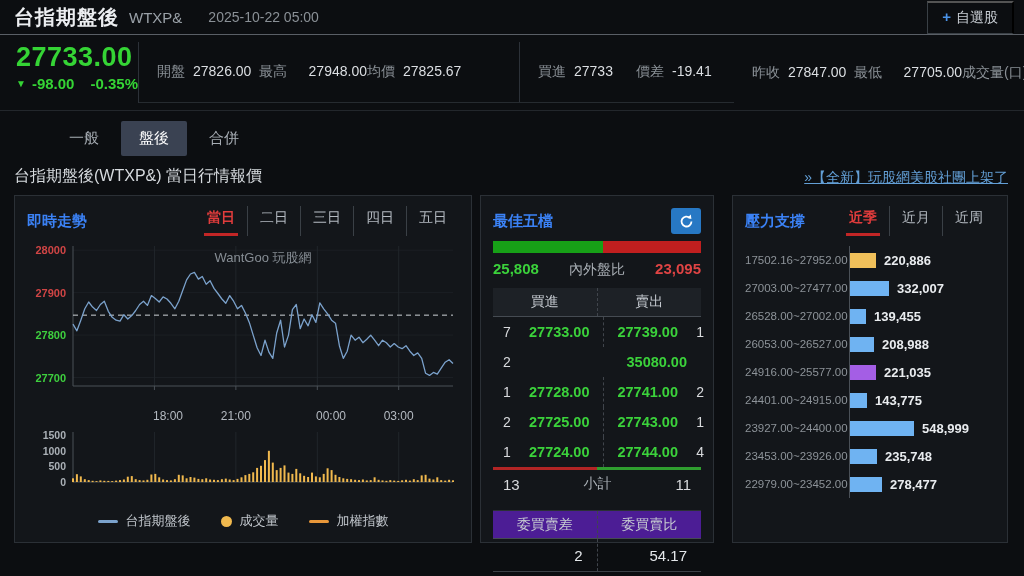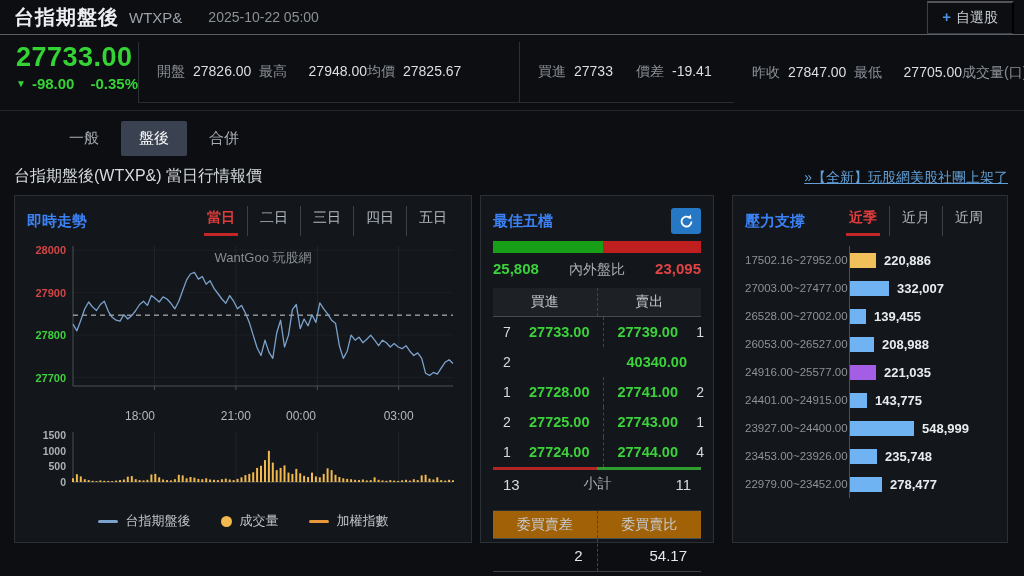--- a/index.html
+++ b/index.html
@@ -89,21 +89,21 @@
   .book-row .bh.right { padding-right:10px; }
   .book-row .bh.right .price { flex:1; text-align:left; padding-left:13px; }
   .book-row .bh.right .qty { text-align:right; }
   .book-row .price { font-size:14.5px; font-weight:bold; color:#3bd23b; }
   .book-underline { display:flex; height:3px; }
   .book-underline .l { flex:1; background:#b22525; } .book-underline .r { flex:1; background:#2f9e2f; }
   .subtotal { display:flex; align-items:center; height:28px; font-size:15px; color:#d8dadd; }
   .subtotal .c { flex:1; text-align:center; font-size:14px; color:#aab0b6; }
   .subtotal .a { padding-left:10px; } .subtotal .b { padding-right:10px; }
   .mini { margin-top:12px; border-bottom:1px solid #3c4147; }
-  .mini-head { display:flex; height:29px; background:#a16207; border-top:1px solid #2b3036; border-bottom:1px solid #454b52; }
+  .mini-head { display:flex; height:29px; background:#4c1d95; border-top:1px solid #2b3036; border-bottom:1px solid #454b52; }
   .mini-head div { flex:1; display:flex; align-items:center; justify-content:center; font-size:14px; color:#c6cbd1; }
   .mini-vals { display:flex; height:32px; }
   .mini-vals div { flex:1; display:flex; align-items:center; justify-content:flex-end; padding-right:14px; font-size:15px; color:#e4e7ea; }
 
   
   .p-rows { margin-top:10px; }
   .p-row { display:flex; align-items:center; height:28px; }
   .p-label { width:104px; font-size:11.5px; color:#8d9399; white-space:nowrap; }
   .p-bars { flex:1; align-self:stretch; display:flex; align-items:center; border-left:1px solid #4a5057; }
   .p-bar { height:15px; }
@@ -221,23 +221,23 @@
           <line x1="46" x2="426" y1="150" y2="150" stroke="#4a5057"></line>
           <line x1="127.434" x2="127.434" y1="150" y2="154" stroke="#4a5057"></line>
           <line x1="208.868" x2="208.868" y1="150" y2="154" stroke="#4a5057"></line>
           <line x1="290.302" x2="290.302" y1="150" y2="154" stroke="#4a5057"></line>
           <line x1="371.698" x2="371.698" y1="150" y2="154" stroke="#4a5057"></line>
           <line x1="46" x2="426" y1="79.15151515151516" y2="79.15151515151516" stroke="#cfd4d9" stroke-dasharray="5,4"></line>
           <polyline points="46.0,88.1 49.9,94.8 53.8,84.2 57.8,72.8 61.7,66.0 65.6,71.1 69.5,74.5 73.4,68.5 77.3,65.2 81.3,75.3 85.2,81.3 89.1,84.2 93.0,85.1 96.9,78.7 100.8,83.0 104.8,79.6 108.7,74.5 112.6,68.5 116.5,65.2 120.4,69.4 124.4,59.6 128.3,62.6 132.2,66.0 136.1,60.9 140.0,63.0 143.9,67.3 147.9,72.8 151.8,65.2 155.7,54.5 159.6,43.9 163.5,38.0 167.4,36.3 171.4,43.1 175.3,40.5 179.2,48.2 183.1,44.8 187.0,52.4 190.9,57.5 194.9,63.0 198.8,67.3 202.7,59.6 206.6,65.2 210.5,72.8 214.5,69.4 218.4,77.0 222.3,86.4 226.2,99.1 230.1,111.8 234.0,119.5 238.0,104.2 241.9,116.1 245.8,122.4 249.7,97.0 253.6,84.2 257.5,111.0 261.5,99.1 265.4,73.6 269.3,68.5 273.2,92.7 277.1,83.0 281.1,89.8 285.0,78.7 288.9,86.4 292.8,66.8 296.7,72.8 300.6,77.9 304.6,84.2 308.5,87.2 312.4,109.7 316.3,122.4 320.2,115.2 324.1,99.1 328.1,104.2 332.0,101.2 335.9,106.7 339.8,103.3 343.7,99.1 347.6,104.2 351.6,109.7 355.5,104.2 359.4,106.7 363.3,111.0 367.2,107.6 371.2,111.0 375.1,112.7 379.0,109.7 382.9,115.2 386.8,119.5 390.7,116.9 394.7,122.4 398.6,137.3 402.5,139.4 406.4,136.4 410.3,138.1 414.2,132.2 418.2,126.2 422.1,123.7 426.0,127.5" fill="none" stroke="#7ba2cc" stroke-width="1.3" stroke-linejoin="round"></polyline>
           <text x="236" y="26" text-anchor="middle" fill="#878e95" font-size="13">WantGoo 玩股網</text>
         </svg>
       <div class="xlabels" id="x-labels">
-          <span style="left: 113px;">18:00</span>
+          <span style="left: 141px;">18:00</span>
           <span style="left: 208.868px;">21:00</span>
-          <span style="left: 274px; text-align: right;">00:00</span>
+          <span style="left: 304px; text-align: right;">00:00</span>
           <span style="left: 371.698px;">03:00</span>
         </div>
       <svg id="vol-chart" width="434" height="74">
           <text x="39" y="13.125" text-anchor="end" fill="#aab0b6" font-size="10.5" font-weight="bold">1500</text>
           <text x="39" y="28.75" text-anchor="end" fill="#aab0b6" font-size="10.5" font-weight="bold">1000</text>
           <text x="39" y="44.375" text-anchor="end" fill="#aab0b6" font-size="10.5" font-weight="bold">500</text>
           <text x="39" y="60" text-anchor="end" fill="#aab0b6" font-size="10.5" font-weight="bold">0</text>
           <line x1="127.434" x2="127.434" y1="6" y2="56" stroke="#21262b"></line>
           <line x1="208.868" x2="208.868" y1="6" y2="56" stroke="#21262b"></line>
           <line x1="290.302" x2="290.302" y1="6" y2="56" stroke="#21262b"></line>
@@ -390,21 +390,21 @@
                 <span class="price">27733.00</span>
               </div>
               <div class="bh right">
                 <span class="price">27739.00</span>
                 <span class="qty">1</span>
               </div>
             </div>
             <div class="book-row">
               <div class="bh left">
                 <span class="qty">2</span>
-                <span class="price">40340.00</span>
+                <span class="price">35080.00</span>
               </div>
             </div>
             <div class="book-row">
               <div class="bh left">
                 <span class="qty">1</span>
                 <span class="price">27728.00</span>
               </div>
               <div class="bh right">
                 <span class="price">27741.00</span>
                 <span class="qty">2</span>

